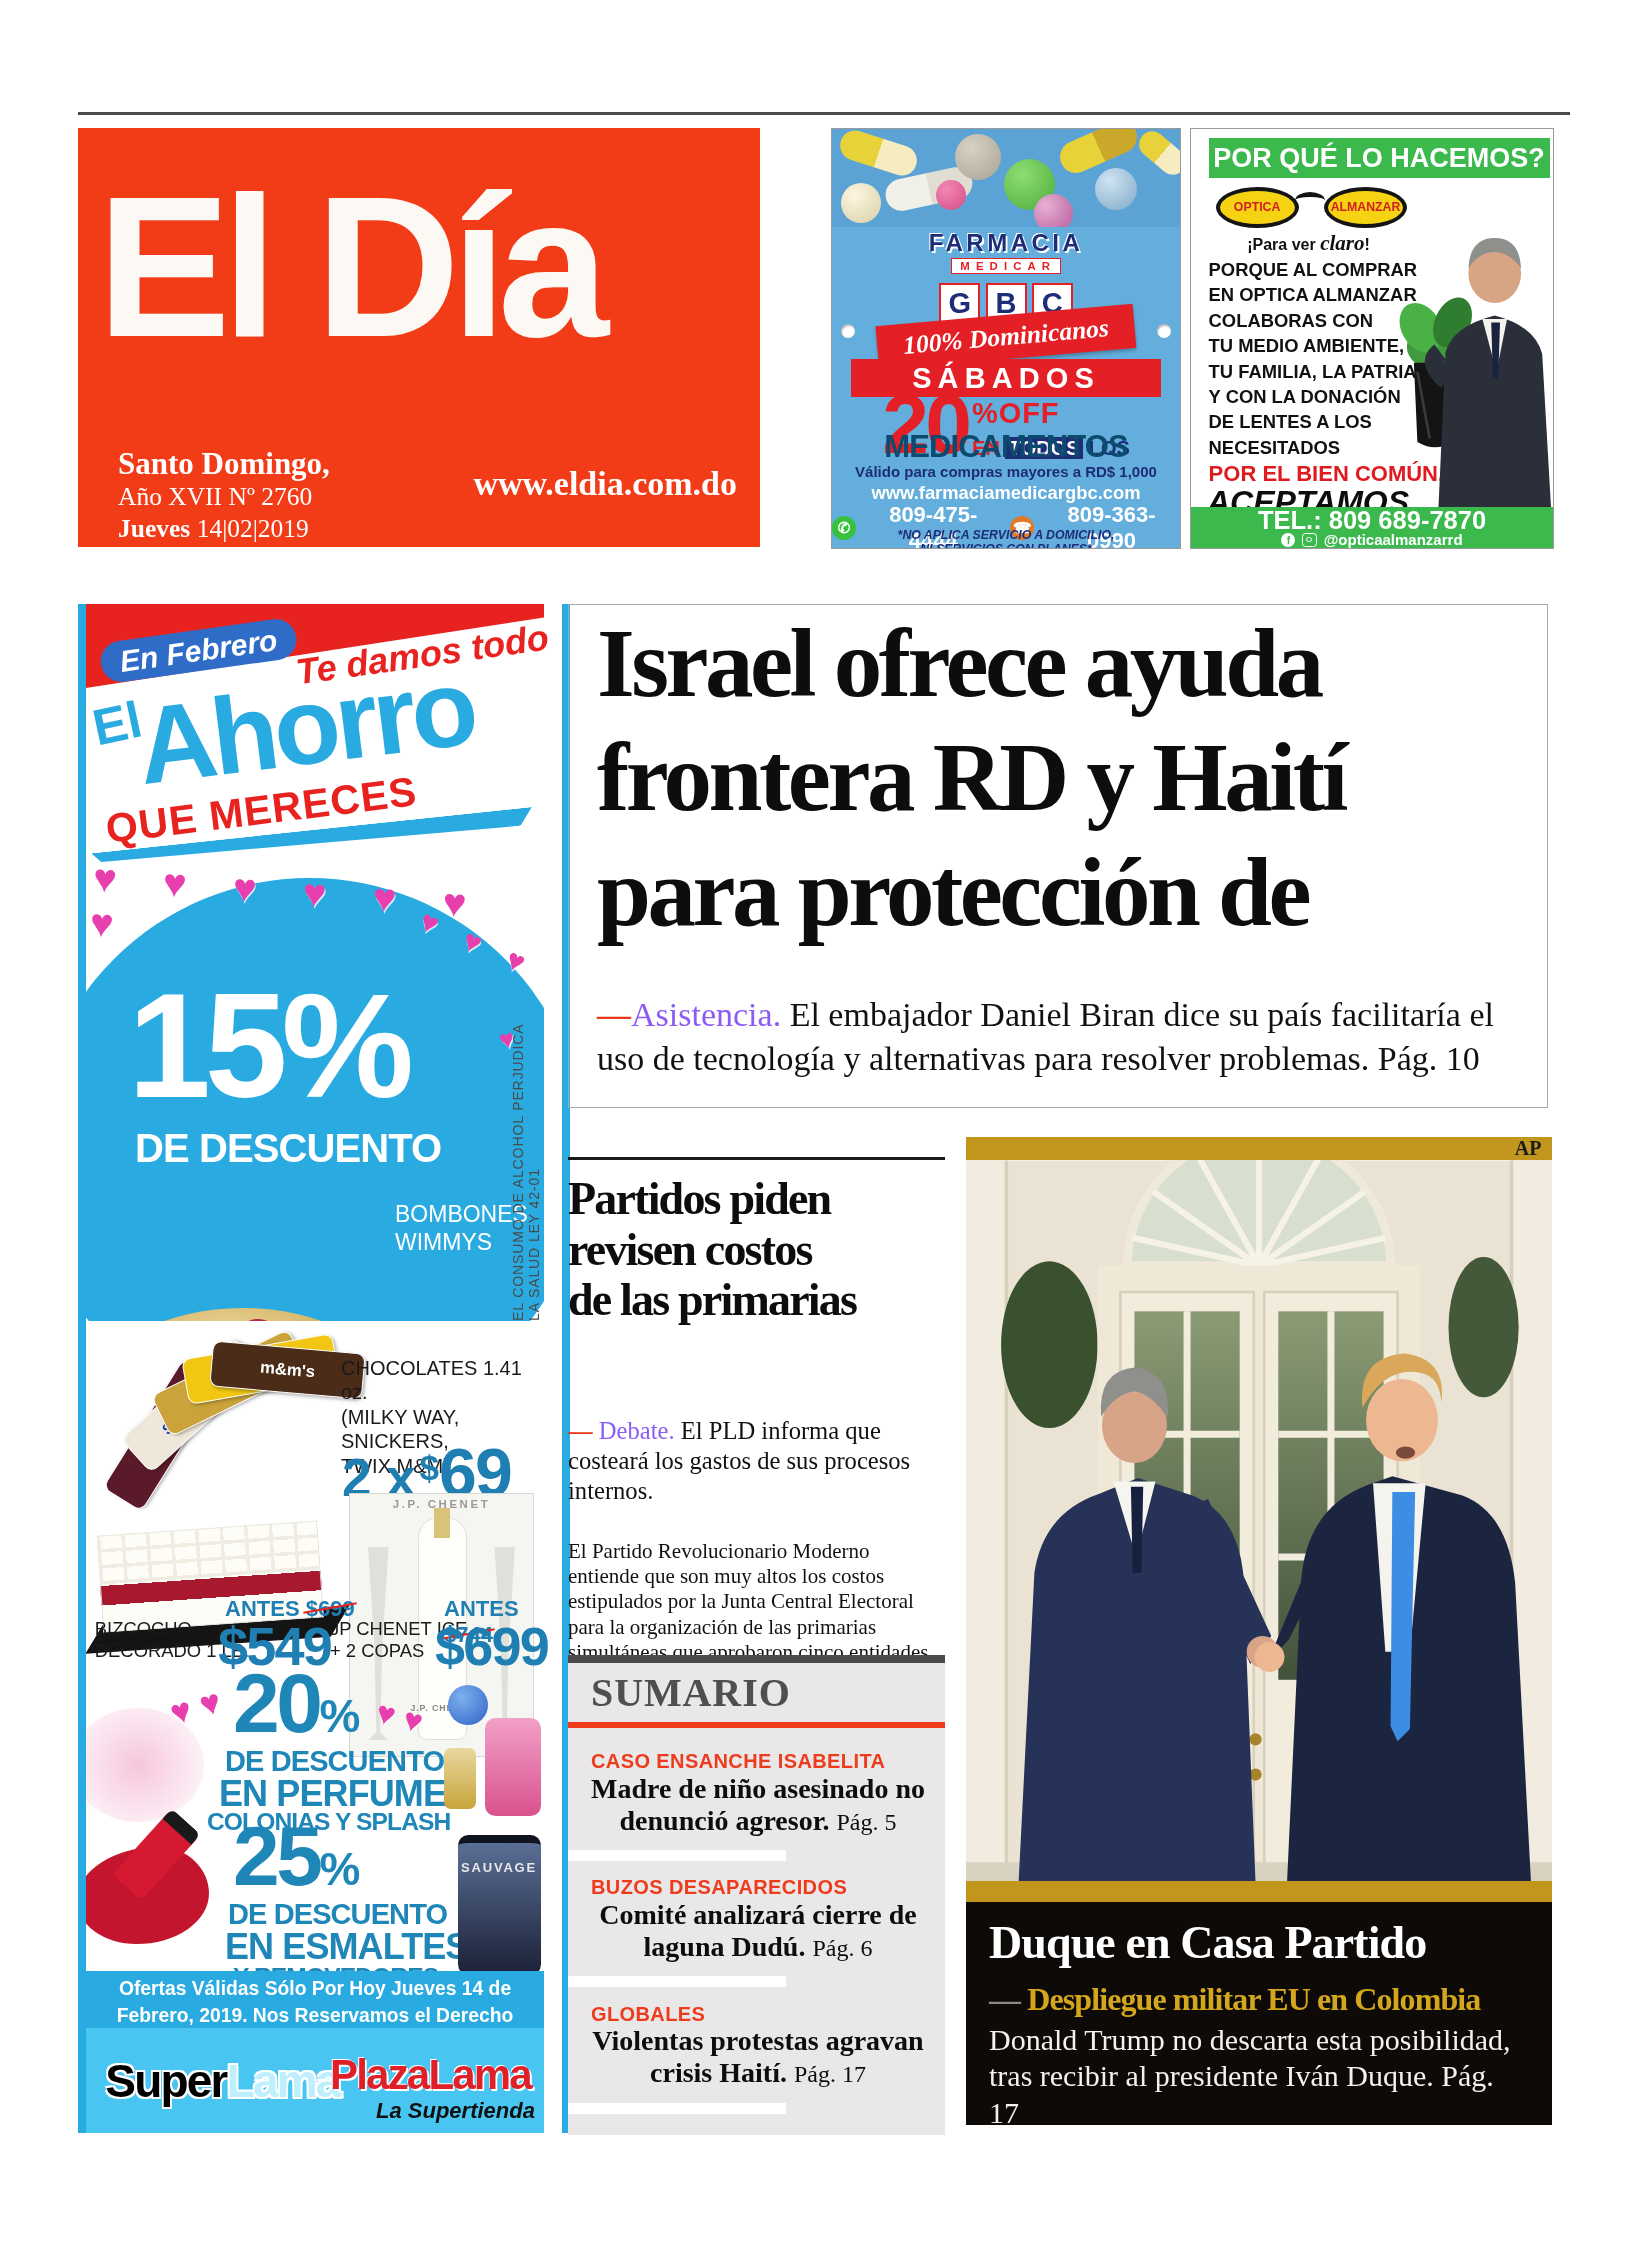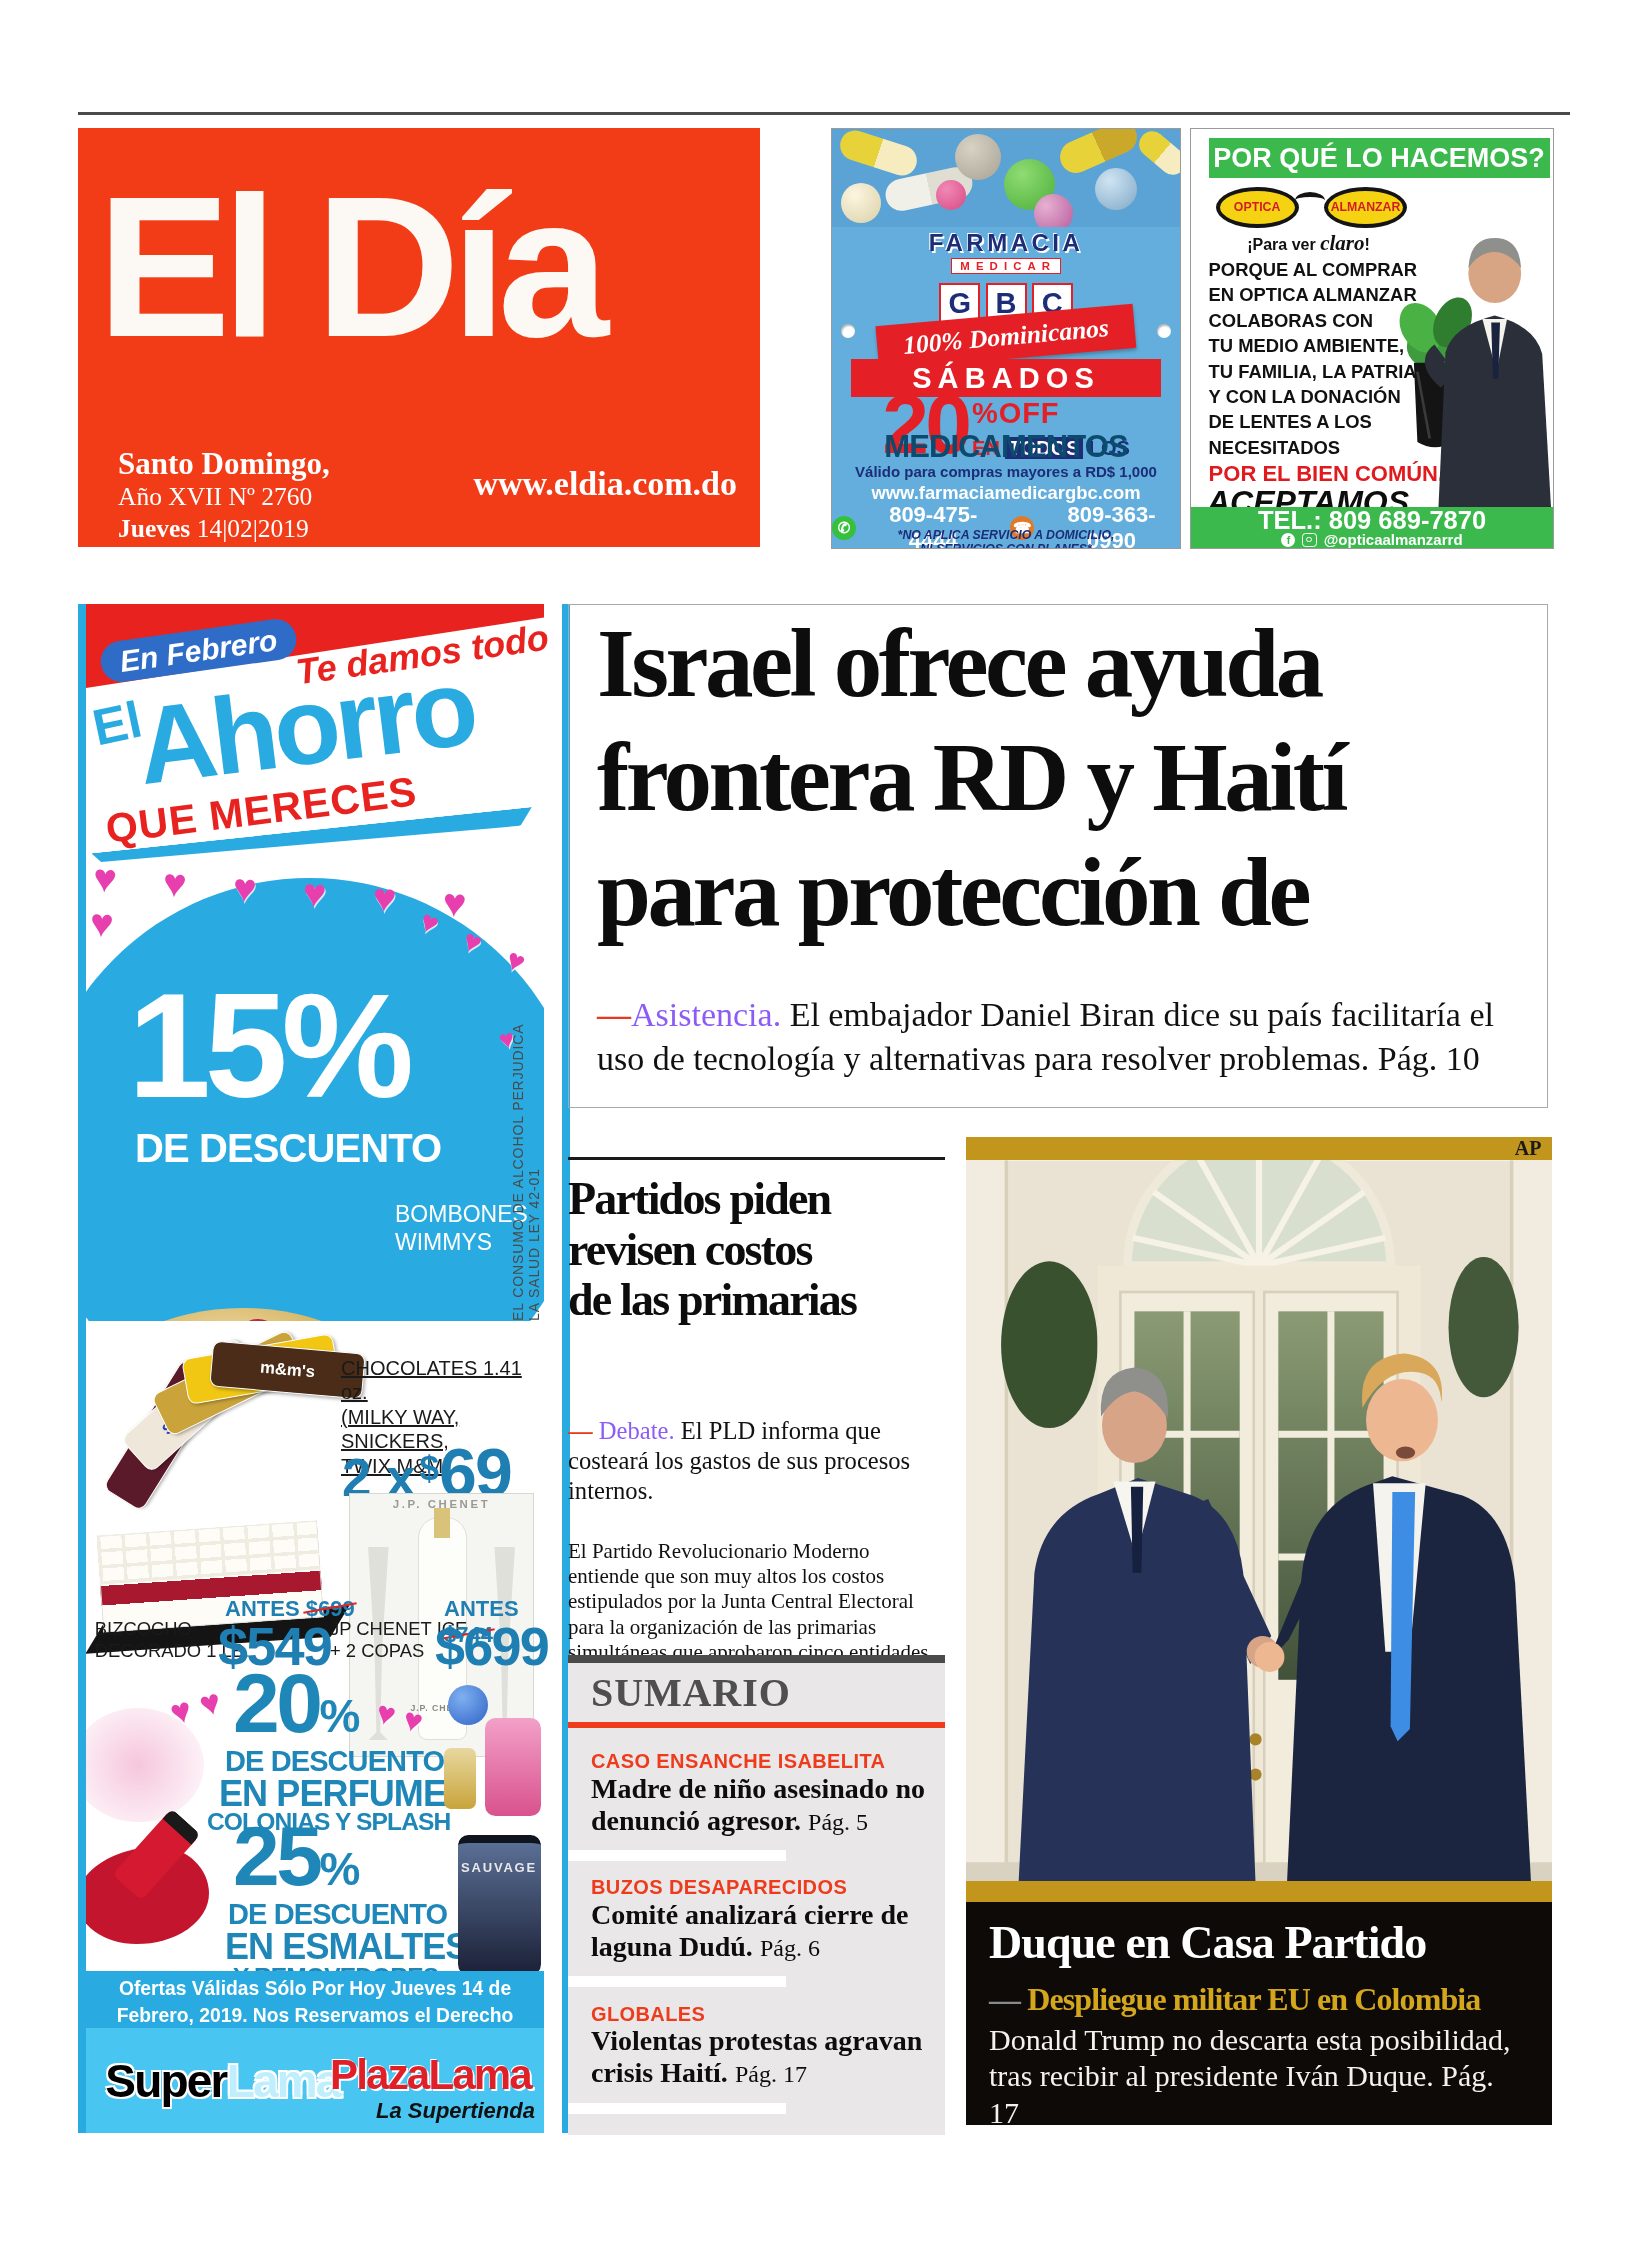--- a/index.html
+++ b/index.html
@@ -99,21 +99,21 @@
   .lm-15lab{position:absolute;left:49px;top:274px;color:#ffffff;font-weight:bold;font-size:40px;letter-spacing:-0.9px;}
   .lm-bw{position:absolute;left:309px;top:349px;color:#ffffff;font-size:23px;line-height:1.2;}
   .lm-warn{position:absolute;right:1.8px;top:167px;writing-mode:vertical-rl;transform:rotate(180deg);
            color:#4a4a4a;font-size:14px;letter-spacing:0.9px;}
   .tray{position:absolute;left:12.3px;top:456px;width:290px;height:162px;border-radius:50%;
         background:radial-gradient(ellipse at 45% 35%,#f6e8bd,#caa243 70%,#96741f);}
   .bonbon{position:absolute;width:46px;height:46px;border-radius:50%;
           background:radial-gradient(circle at 35% 30%,#e6385e,#8e1224 70%);}
   .bar{position:absolute;width:151px;height:44px;border-radius:8.8px;border:1.8px solid #ffffff;
        box-shadow:1.8px 1.8px 3.5px rgba(0,0,0,.3);font-weight:bold;display:flex;align-items:center;justify-content:center;}
-  .lm-chtxt{position:absolute;left:255px;top:35px;color:#1a1a1a;font-size:20px;line-height:1.22;text-decoration:underline;}
+  .lm-chtxt{position:absolute;left:255px;top:35px;color:#1a1a1a;font-size:20px;line-height:1.22;}
   .lm-price{color:#1f7fb2;font-weight:bold;}
   .lm-2x{font-size:53px;}
   .lm-cur{font-size:35px;vertical-align:16px;}
   .lm-69{font-size:68px;letter-spacing:-1.8px;}
   .cake{position:absolute;left:14px;top:207px;width:221px;height:105px;transform:rotate(-4deg);}
   .cake-tray{position:absolute;left:-8.8px;bottom:-12.3px;width:246px;height:30px;background:#141414;transform:skewX(-35deg);}
   .cake-body{position:absolute;left:0;top:0;width:221px;height:97px;
              background:linear-gradient(#fdfcf7 0 52%,#a8182f 52% 72%,#fdfcf7 72% 100%);
              box-shadow:inset 0 0 0 0.9px #ddd;}
   .cake-top{position:absolute;left:0;top:0;width:221px;height:49px;
@@ -160,21 +160,21 @@
   .s2-deck{position:absolute;left:0;top:256px;width:374px;font-size:24.6px;line-height:1.22;color:#111;}
   .s2-body{position:absolute;left:0;top:379px;width:374px;font-size:21px;line-height:1.2;color:#111;}
   .pg{font-weight:bold;}
   
   .sumario{position:absolute;left:568px;top:1655px;width:377px;height:480px;background:#e9e7e8;}
   .su-topbar{position:absolute;left:0;top:0;width:100%;height:8px;background:#4b4b4b;}
   .su-title{position:absolute;left:23px;top:14px;color:#4f4f4f;font-weight:bold;font-size:40px;letter-spacing:0.9px;}
   .su-rule{position:absolute;left:0;top:67px;width:100%;height:6.1px;background:#ee3b1c;}
   .su-kick{position:absolute;left:23px;color:#ee3b1c;font-weight:bold;font-size:20px;
            font-family:"Liberation Sans",sans-serif;letter-spacing:0.4px;}
-  .su-item{position:absolute;left:23px;width:334px;color:#0d0d0d;font-weight:bold;font-size:28px;line-height:1.16;}
+  .su-item{position:absolute;left:23px;width:334px;color:#0d0d0d;font-weight:bold;font-size:28px;line-height:1.16;text-align:center;}
   .su-item .pgref{font-weight:normal;font-size:24px;}
   .su-sep{position:absolute;left:0;width:218px;height:11.4px;background:#ffffff;}
   
   .photo{position:absolute;left:966px;top:1137px;width:586px;height:1219px;}
   .phx-bar{position:absolute;left:0;width:100%;height:23px;background:#c2961c;}
   .phx-credit{position:absolute;right:10.5px;top:0;color:#1a1a1a;font-size:20px;line-height:23px;font-weight:bold;}
   .phx-img{position:absolute;left:0;top:23px;width:586px;height:722px;}
   .phx-black{position:absolute;left:0;top:765px;width:586px;height:223px;background:#0d0a08;box-sizing:border-box;padding:14px 21px 0 23px;}
   .cap-title{color:#ffffff;font-weight:bold;font-size:46px;letter-spacing:-0.9px;}
   .cap-kick{margin-top:12.3px;color:#d3a61c;font-weight:bold;font-size:32px;letter-spacing:-0.9px;white-space:nowrap;}

